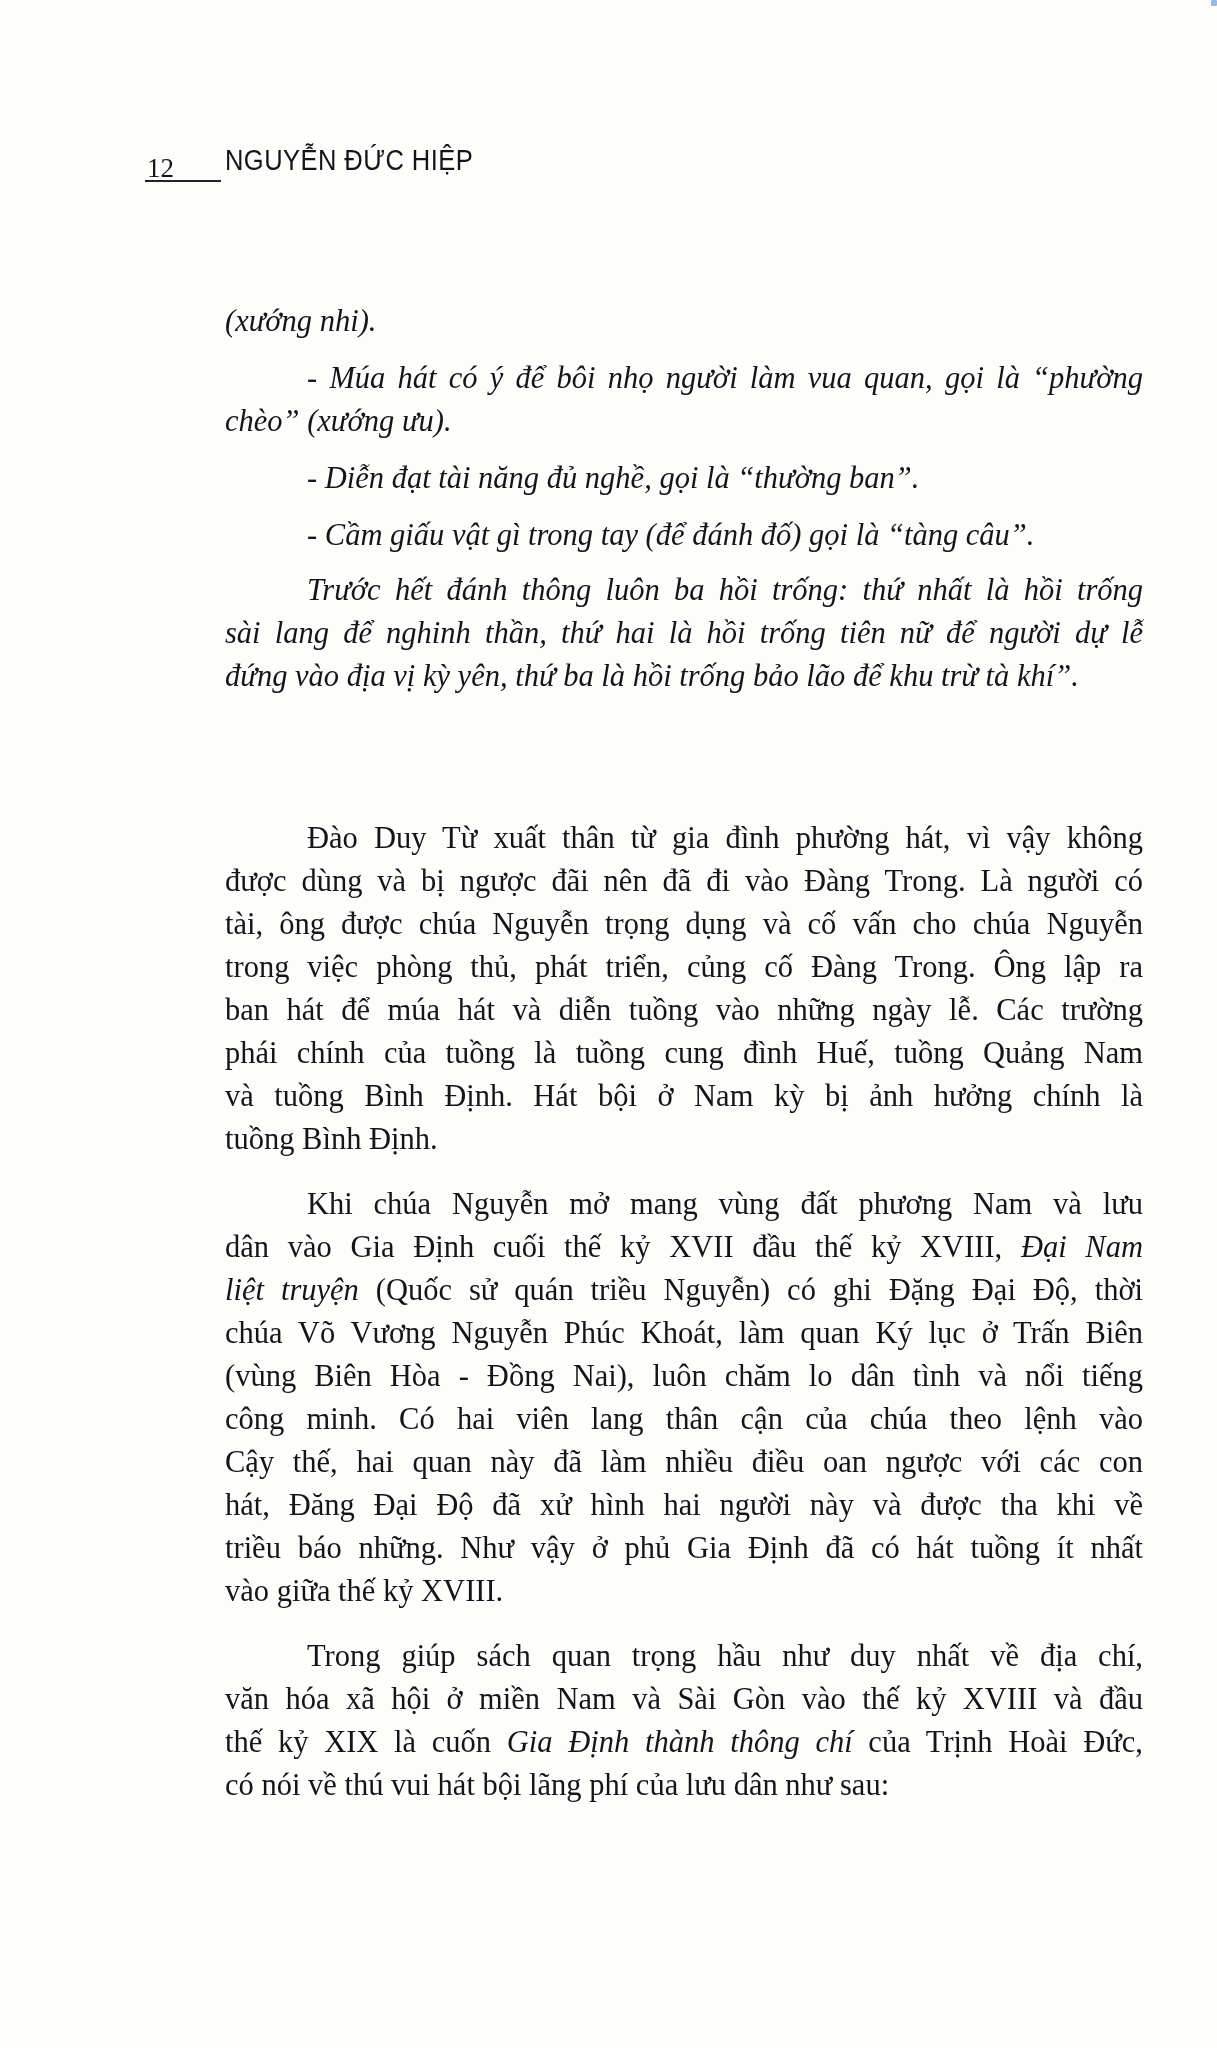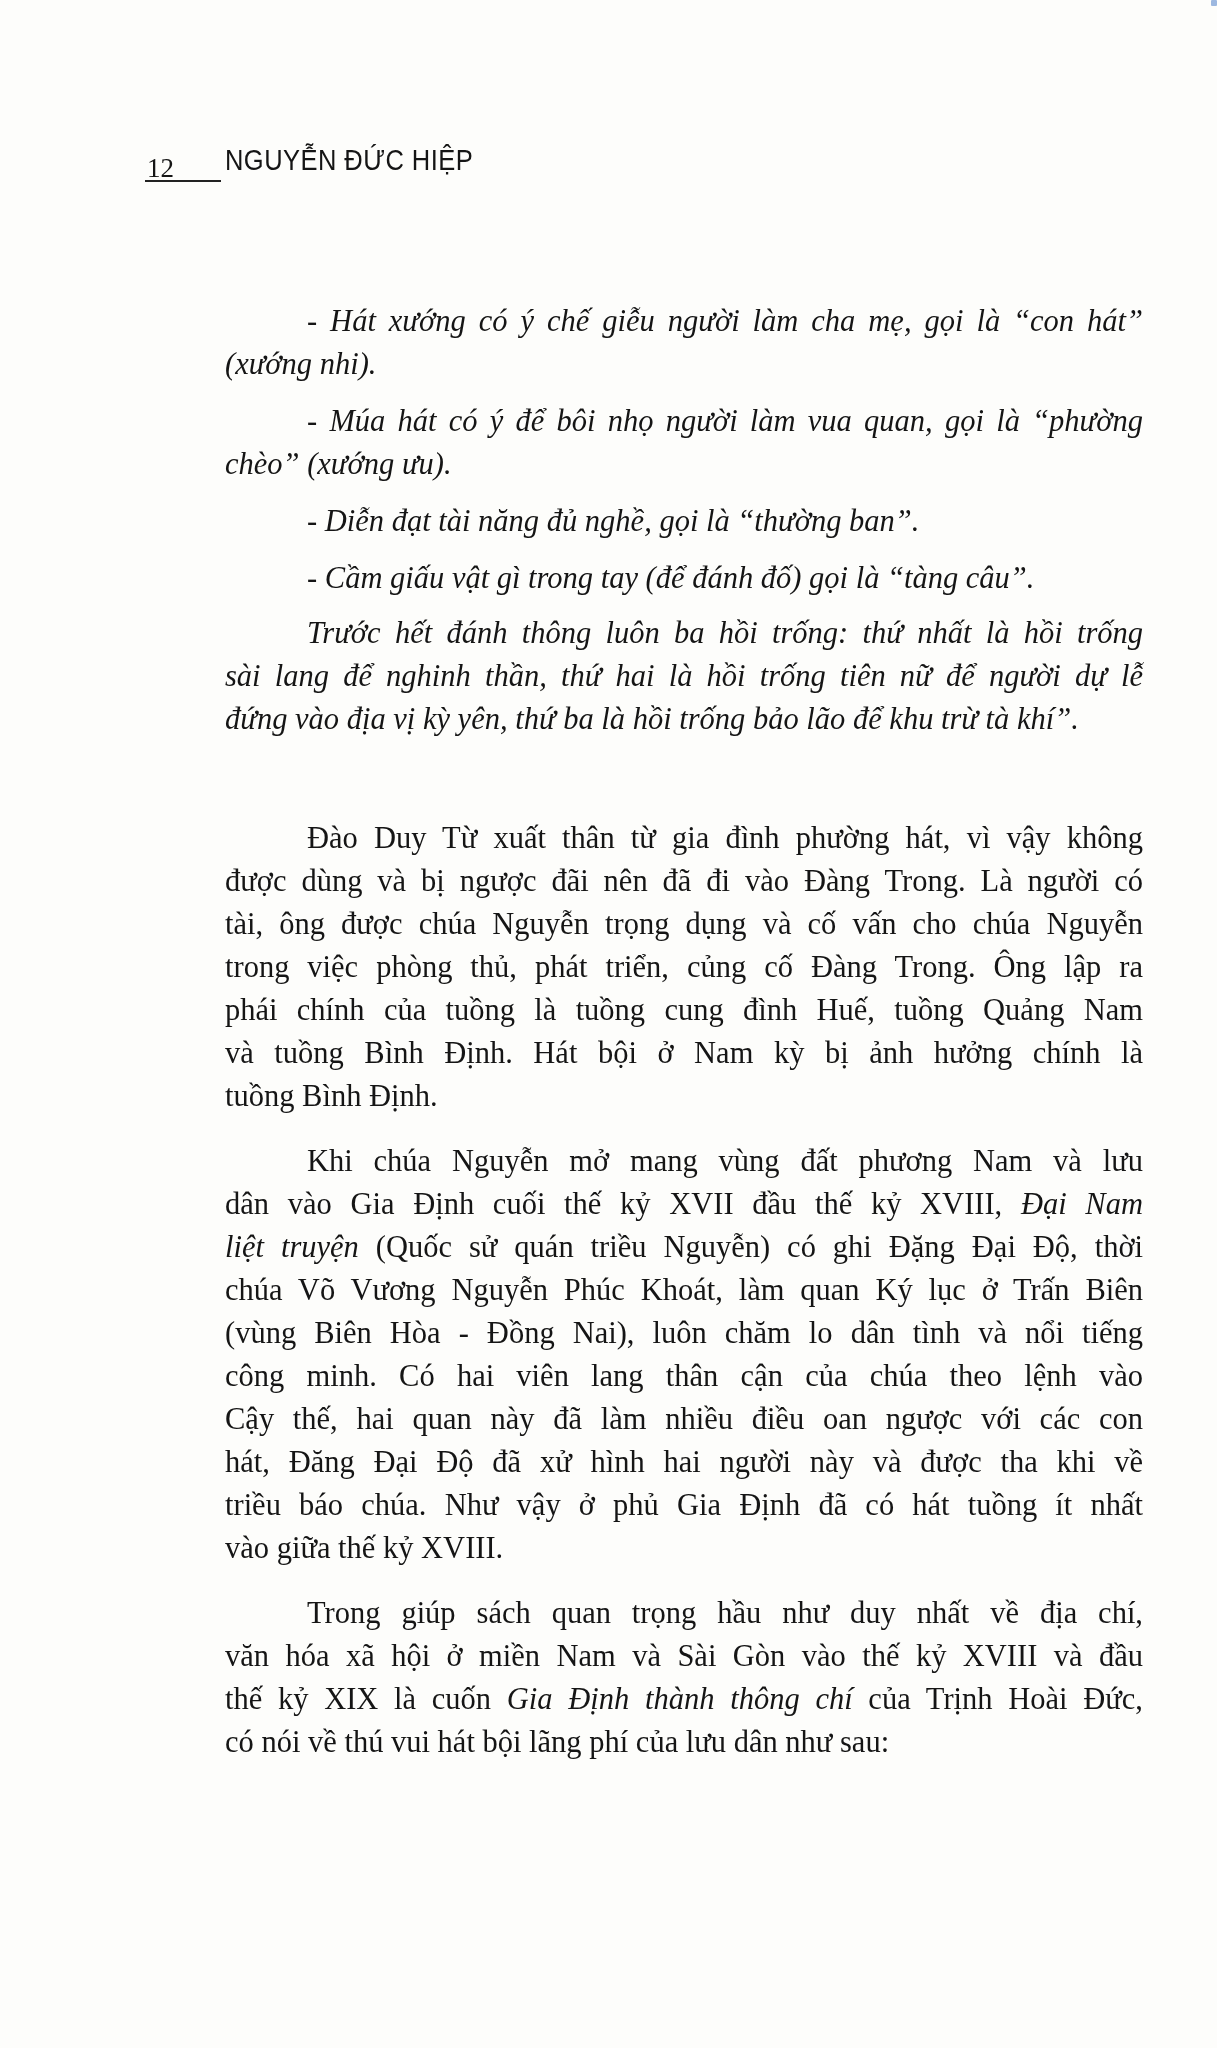--- a/index.html
+++ b/index.html
@@ -54,21 +54,20 @@
 <div class="corner-mark"></div>
 
 <div class="running-head">
   <span class="page-num">12</span>
   <div class="page-num-rule"></div>
   <span class="author">NGUYỄN ĐỨC HIỆP</span>
 </div>
 
 <div class="body-text quote-block it">
   <p>
-    <span class="ln first">- Hát xướng có ý chế giễu người làm cha mẹ, gọi là “con hát”</span>
     <span class="ln last">(xướng nhi).</span>
   </p>
   <p>
     <span class="ln first">- Múa hát có ý để bôi nhọ người làm vua quan, gọi là “phường</span>
     <span class="ln last">chèo” (xướng ưu).</span>
   </p>
   <p>
     <span class="ln first last">- Diễn đạt tài năng đủ nghề, gọi là “thường ban”.</span>
   </p>
   <p>
@@ -80,34 +79,35 @@
     <span class="ln last">đứng vào địa vị kỳ yên, thứ ba là hồi trống bảo lão để khu trừ tà khí”.</span>
   </p>
 </div>
 
 <div class="body-text main-block">
   <p>
     <span class="ln first">Đào Duy Từ xuất thân từ gia đình phường hát, vì vậy không</span>
     <span class="ln">được dùng và bị ngược đãi nên đã đi vào Đàng Trong. Là người có</span>
     <span class="ln">tài, ông được chúa Nguyễn trọng dụng và cố vấn cho chúa Nguyễn</span>
     <span class="ln">trong việc phòng thủ, phát triển, củng cố Đàng Trong. Ông lập ra</span>
+    <span class="ln">ban hát để múa hát và diễn tuồng vào những ngày lễ. Các trường</span>
     <span class="ln">phái chính của tuồng là tuồng cung đình Huế, tuồng Quảng Nam</span>
     <span class="ln">và tuồng Bình Định. Hát bội ở Nam kỳ bị ảnh hưởng chính là</span>
     <span class="ln last">tuồng Bình Định.</span>
   </p>
   <p>
     <span class="ln first">Khi chúa Nguyễn mở mang vùng đất phương Nam và lưu</span>
     <span class="ln"><span>dân vào Gia Định cuối thế kỷ XVII đầu thế kỷ XVIII, </span><em>Đại Nam</em></span>
     <span class="ln"><em>liệt truyện</em> <span>(Quốc sử quán triều Nguyễn) có ghi Đặng Đại Độ, thời</span></span>
     <span class="ln">chúa Võ Vương Nguyễn Phúc Khoát, làm quan Ký lục ở Trấn Biên</span>
     <span class="ln">(vùng Biên Hòa - Đồng Nai), luôn chăm lo dân tình và nổi tiếng</span>
     <span class="ln">công minh. Có hai viên lang thân cận của chúa theo lệnh vào</span>
     <span class="ln">Cậy thế, hai quan này đã làm nhiều điều oan ngược với các con</span>
     <span class="ln">hát, Đăng Đại Độ đã xử hình hai người này và được tha khi về</span>
-    <span class="ln">triều báo chúa. Như vậy ở phủ Gia Định đã có hát tuồng ít nhất</span>
+    <span class="ln">triều báo những. Như vậy ở phủ Gia Định đã có hát tuồng ít nhất</span>
     <span class="ln last">vào giữa thế kỷ XVIII.</span>
   </p>
   <p>
     <span class="ln first">Trong giúp sách quan trọng hầu như duy nhất về địa chí,</span>
     <span class="ln">văn hóa xã hội ở miền Nam và Sài Gòn vào thế kỷ XVIII và đầu</span>
     <span class="ln"><span>thế kỷ XIX là cuốn </span><em>Gia Định thành thông chí</em><span> của Trịnh Hoài Đức,</span></span>
     <span class="ln last">có nói về thú vui hát bội lãng phí của lưu dân như sau:</span>
   </p>
 </div>
 

